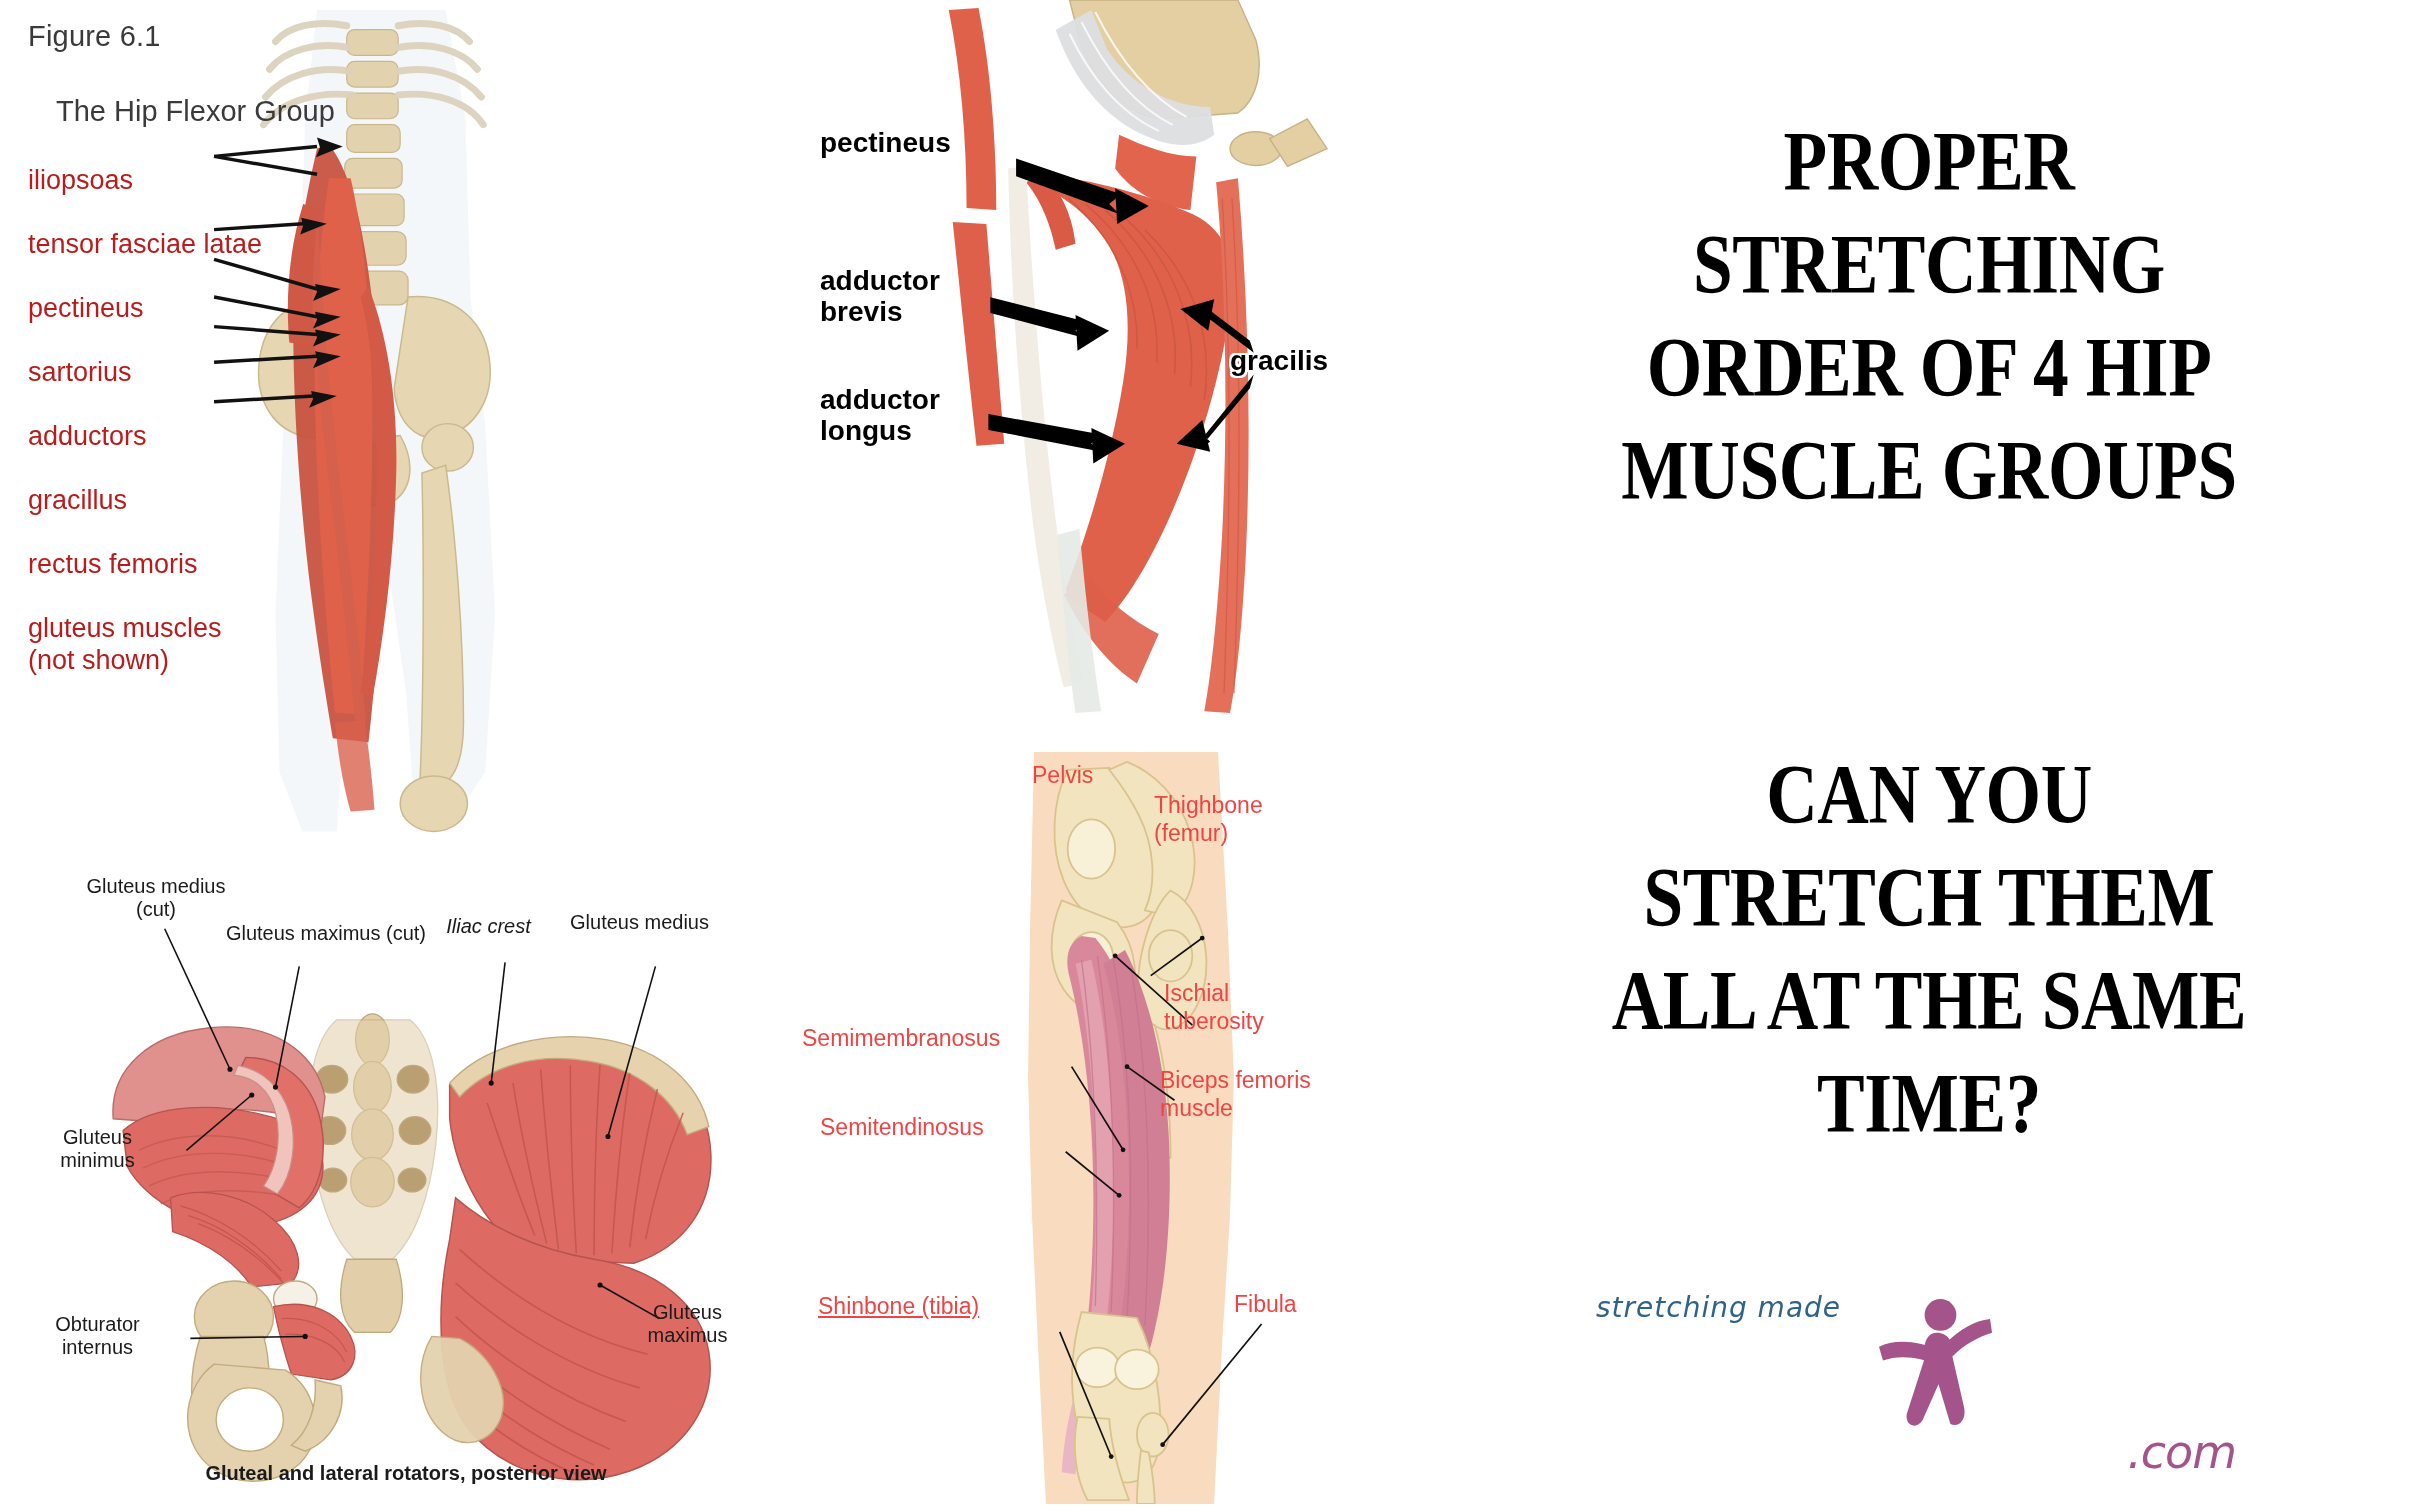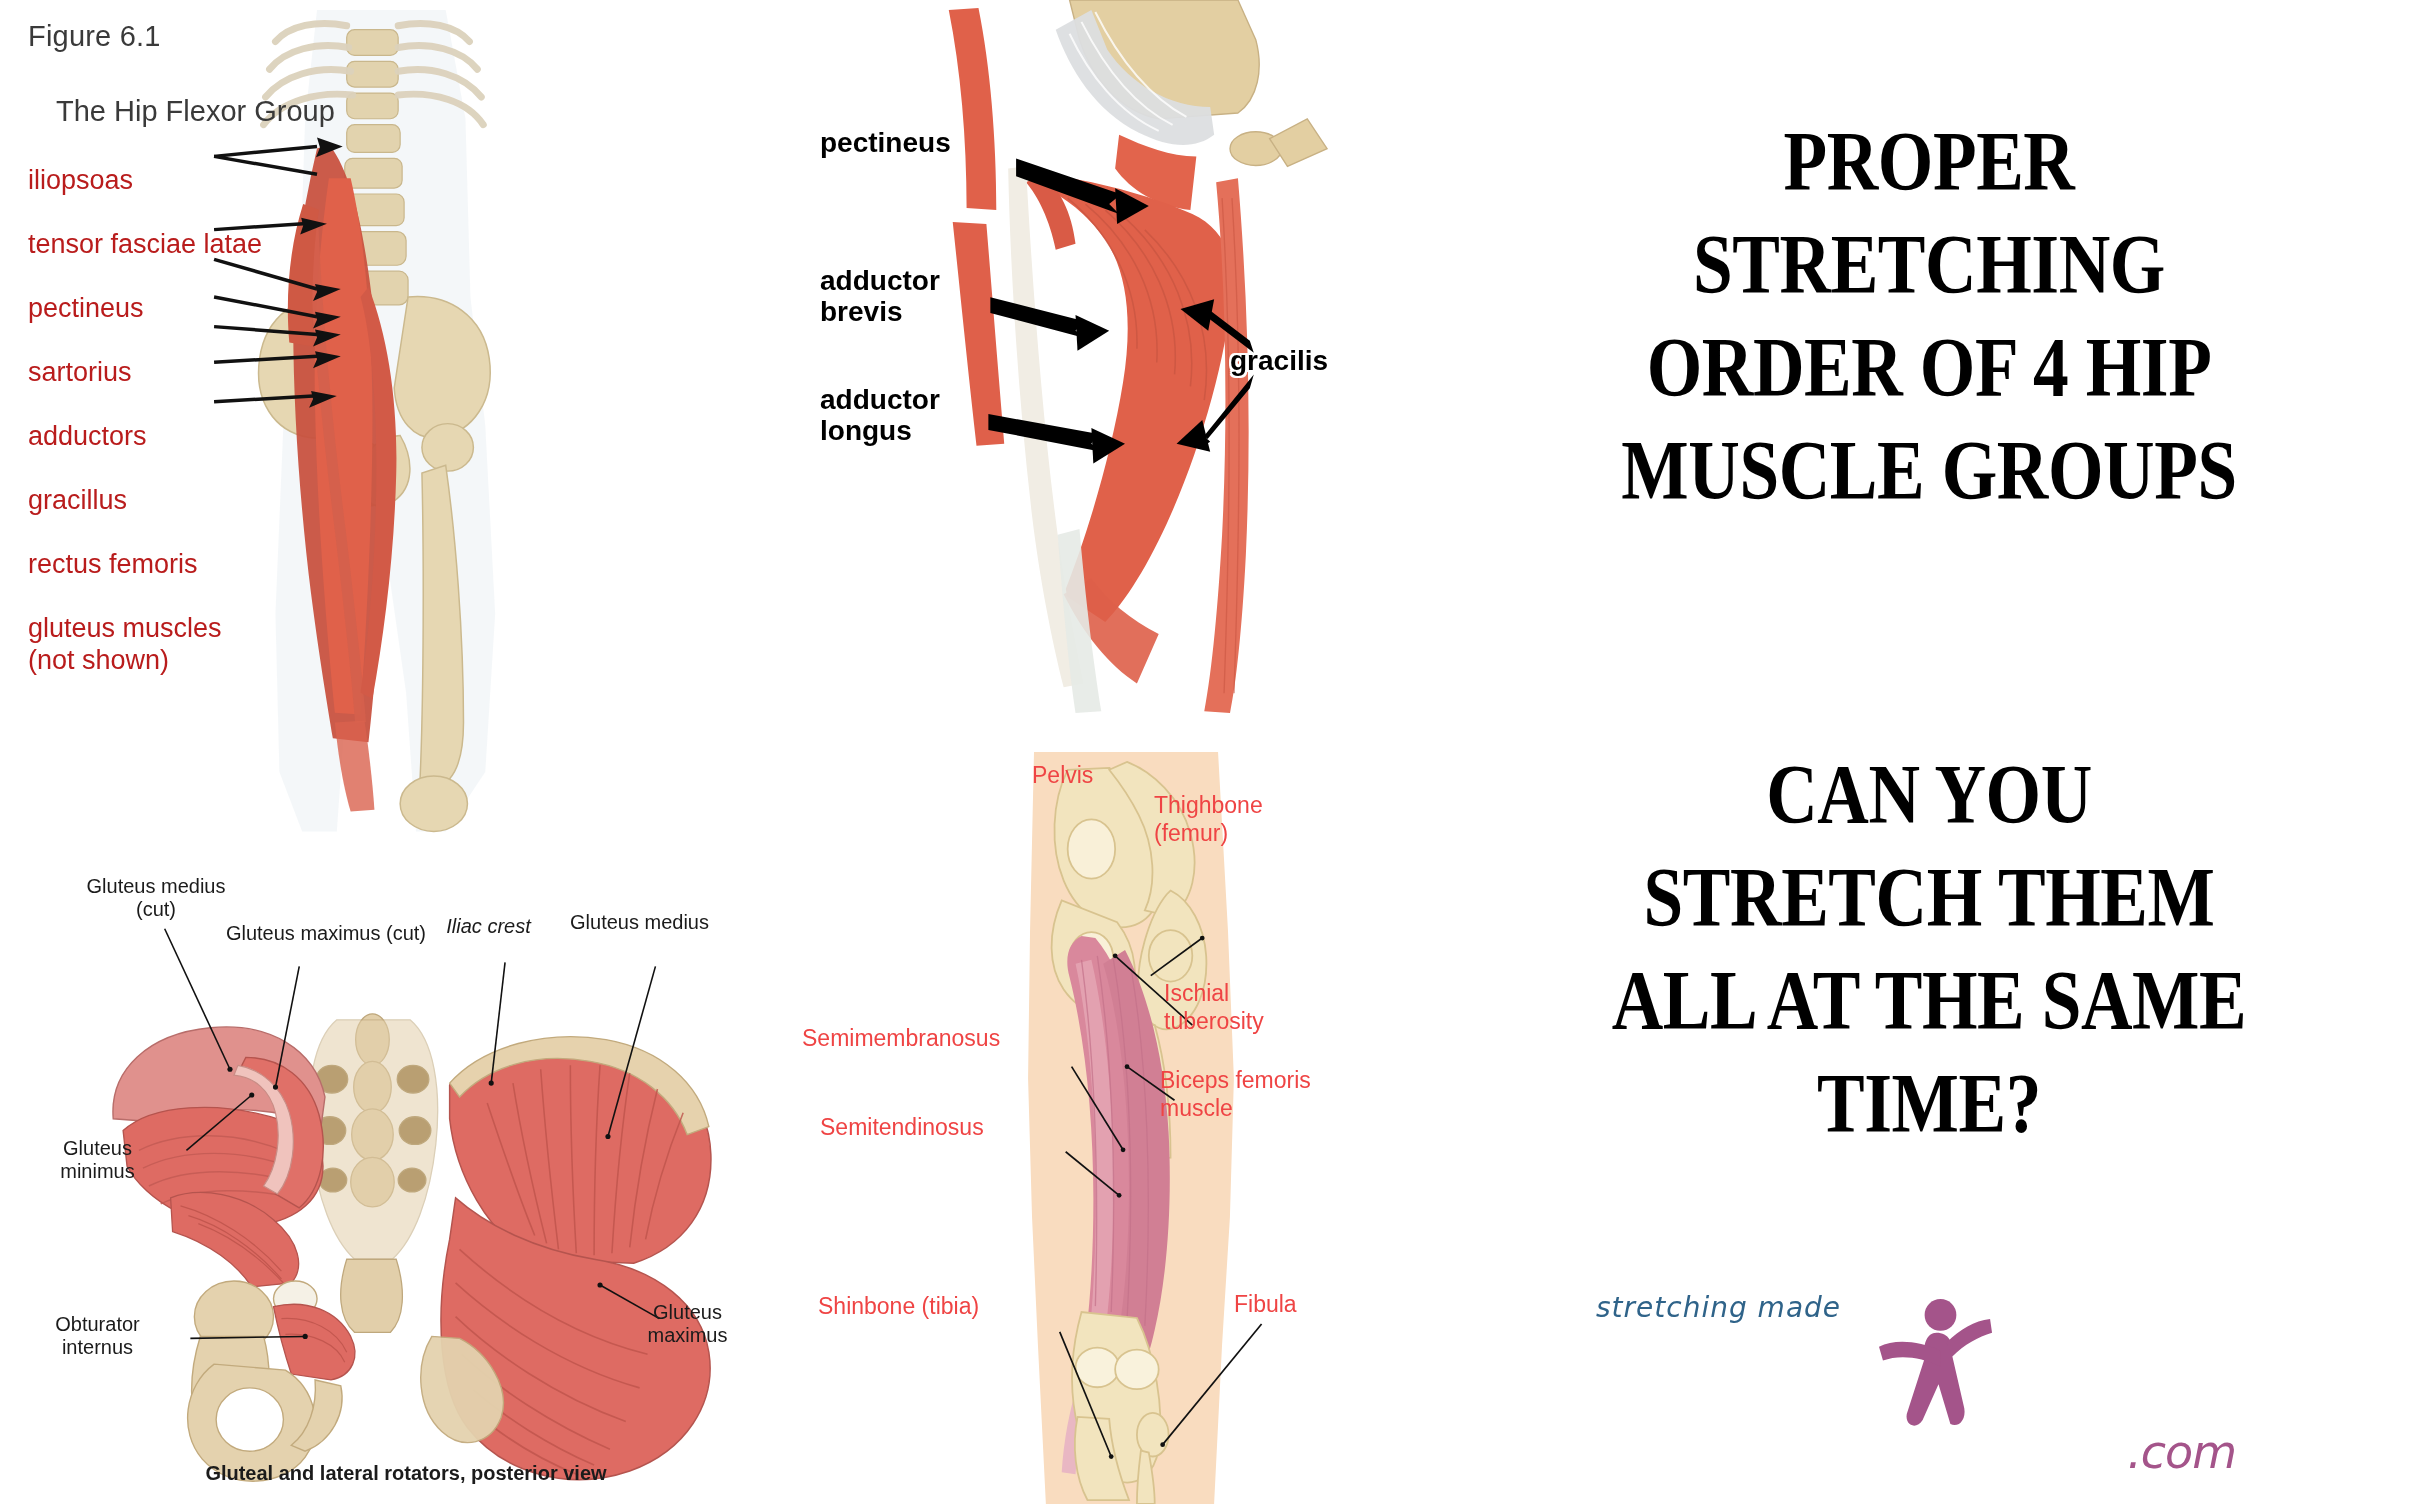--- a/index.html
+++ b/index.html
@@ -324,21 +324,21 @@
       <circle cx="214" cy="226" r="2.6"></circle>
         <circle cx="268" cy="470" r="2.6"></circle>
       <circle cx="566" cy="418" r="2.6"></circle>
     </g>
   </svg>
 
   <div class="lab" style="left:57px;  top:4px;   width:158px;">Gluteus medius (cut)</div>
   <div class="lab" style="left:149px; top:51px;  width:257px;text-align:right;">Gluteus maximus (cut)</div>
   <div class="lab italic" style="left:394px; top:44px;  width:149px;">Iliac crest</div>
   <div class="lab" style="left:550px; top:40px;  width:139px;">Gluteus medius</div>
-  <div class="lab" style="left:8px;   top:255px; width:139px;margin-top:11px;">Gluteus minimus</div>
+  <div class="lab" style="left:8px;   top:255px; width:139px;">Gluteus minimus</div>
   <div class="lab" style="left:8px;   top:442px; width:139px;">Obturator internus</div>
   <div class="lab" style="left:598px; top:430px; width:139px;">Gluteus maximus</div>
   <div class="caption">Gluteal and lateral rotators, posterior view</div>
 </div>
 
 <div class="panel" id="p4">
   <svg width="614" height="752" viewBox="0 0 620 760">
     <rect x="0" y="0" width="620" height="760" fill="#ffffff"></rect>
 
     <path d="M214 0 L400 0 L410 180 L416 330 L412 470 L404 600 L396 760 L226 760 L218 600 L212 470 L208 330 L210 180 Z" fill="#F9DCBF"></path>
@@ -398,21 +398,21 @@
       <circle cx="344" cy="700" r="2.4"></circle>
     </g>
   </svg>
 
   <div class="lab" style="left:230px; top:10px;  width:119px;">Pelvis</div>
   <div class="lab" style="left:352px; top:40px;  width:158px;">Thighbone (femur)</div>
   <div class="lab" style="left:0px;   top:273px; width:253px;">Semimembranosus</div>
   <div class="lab" style="left:362px; top:228px; width:149px;">Ischial tuberosity</div>
   <div class="lab" style="left:358px; top:315px; width:178px;">Biceps femoris muscle</div>
   <div class="lab" style="left:18px;  top:362px; width:228px;">Semitendinosus</div>
-  <div class="lab" style="left:16px;  top:541px; width:218px;">Shinbone (tibia)</div>
+  <div class="lab" style="left:16px;  top:541px; width:218px;text-decoration:underline;">Shinbone (tibia)</div>
   <div class="lab" style="left:432px; top:539px; width:119px;">Fibula</div>
 </div>
 
 <div id="headline">
   <div class="hl" id="hl1">
     <span class="ln">PROPER</span>
     <span class="ln">STRETCHING</span>
     <span class="ln">ORDER OF 4 HIP</span>
     <span class="ln">MUSCLE GROUPS</span>
   </div>

